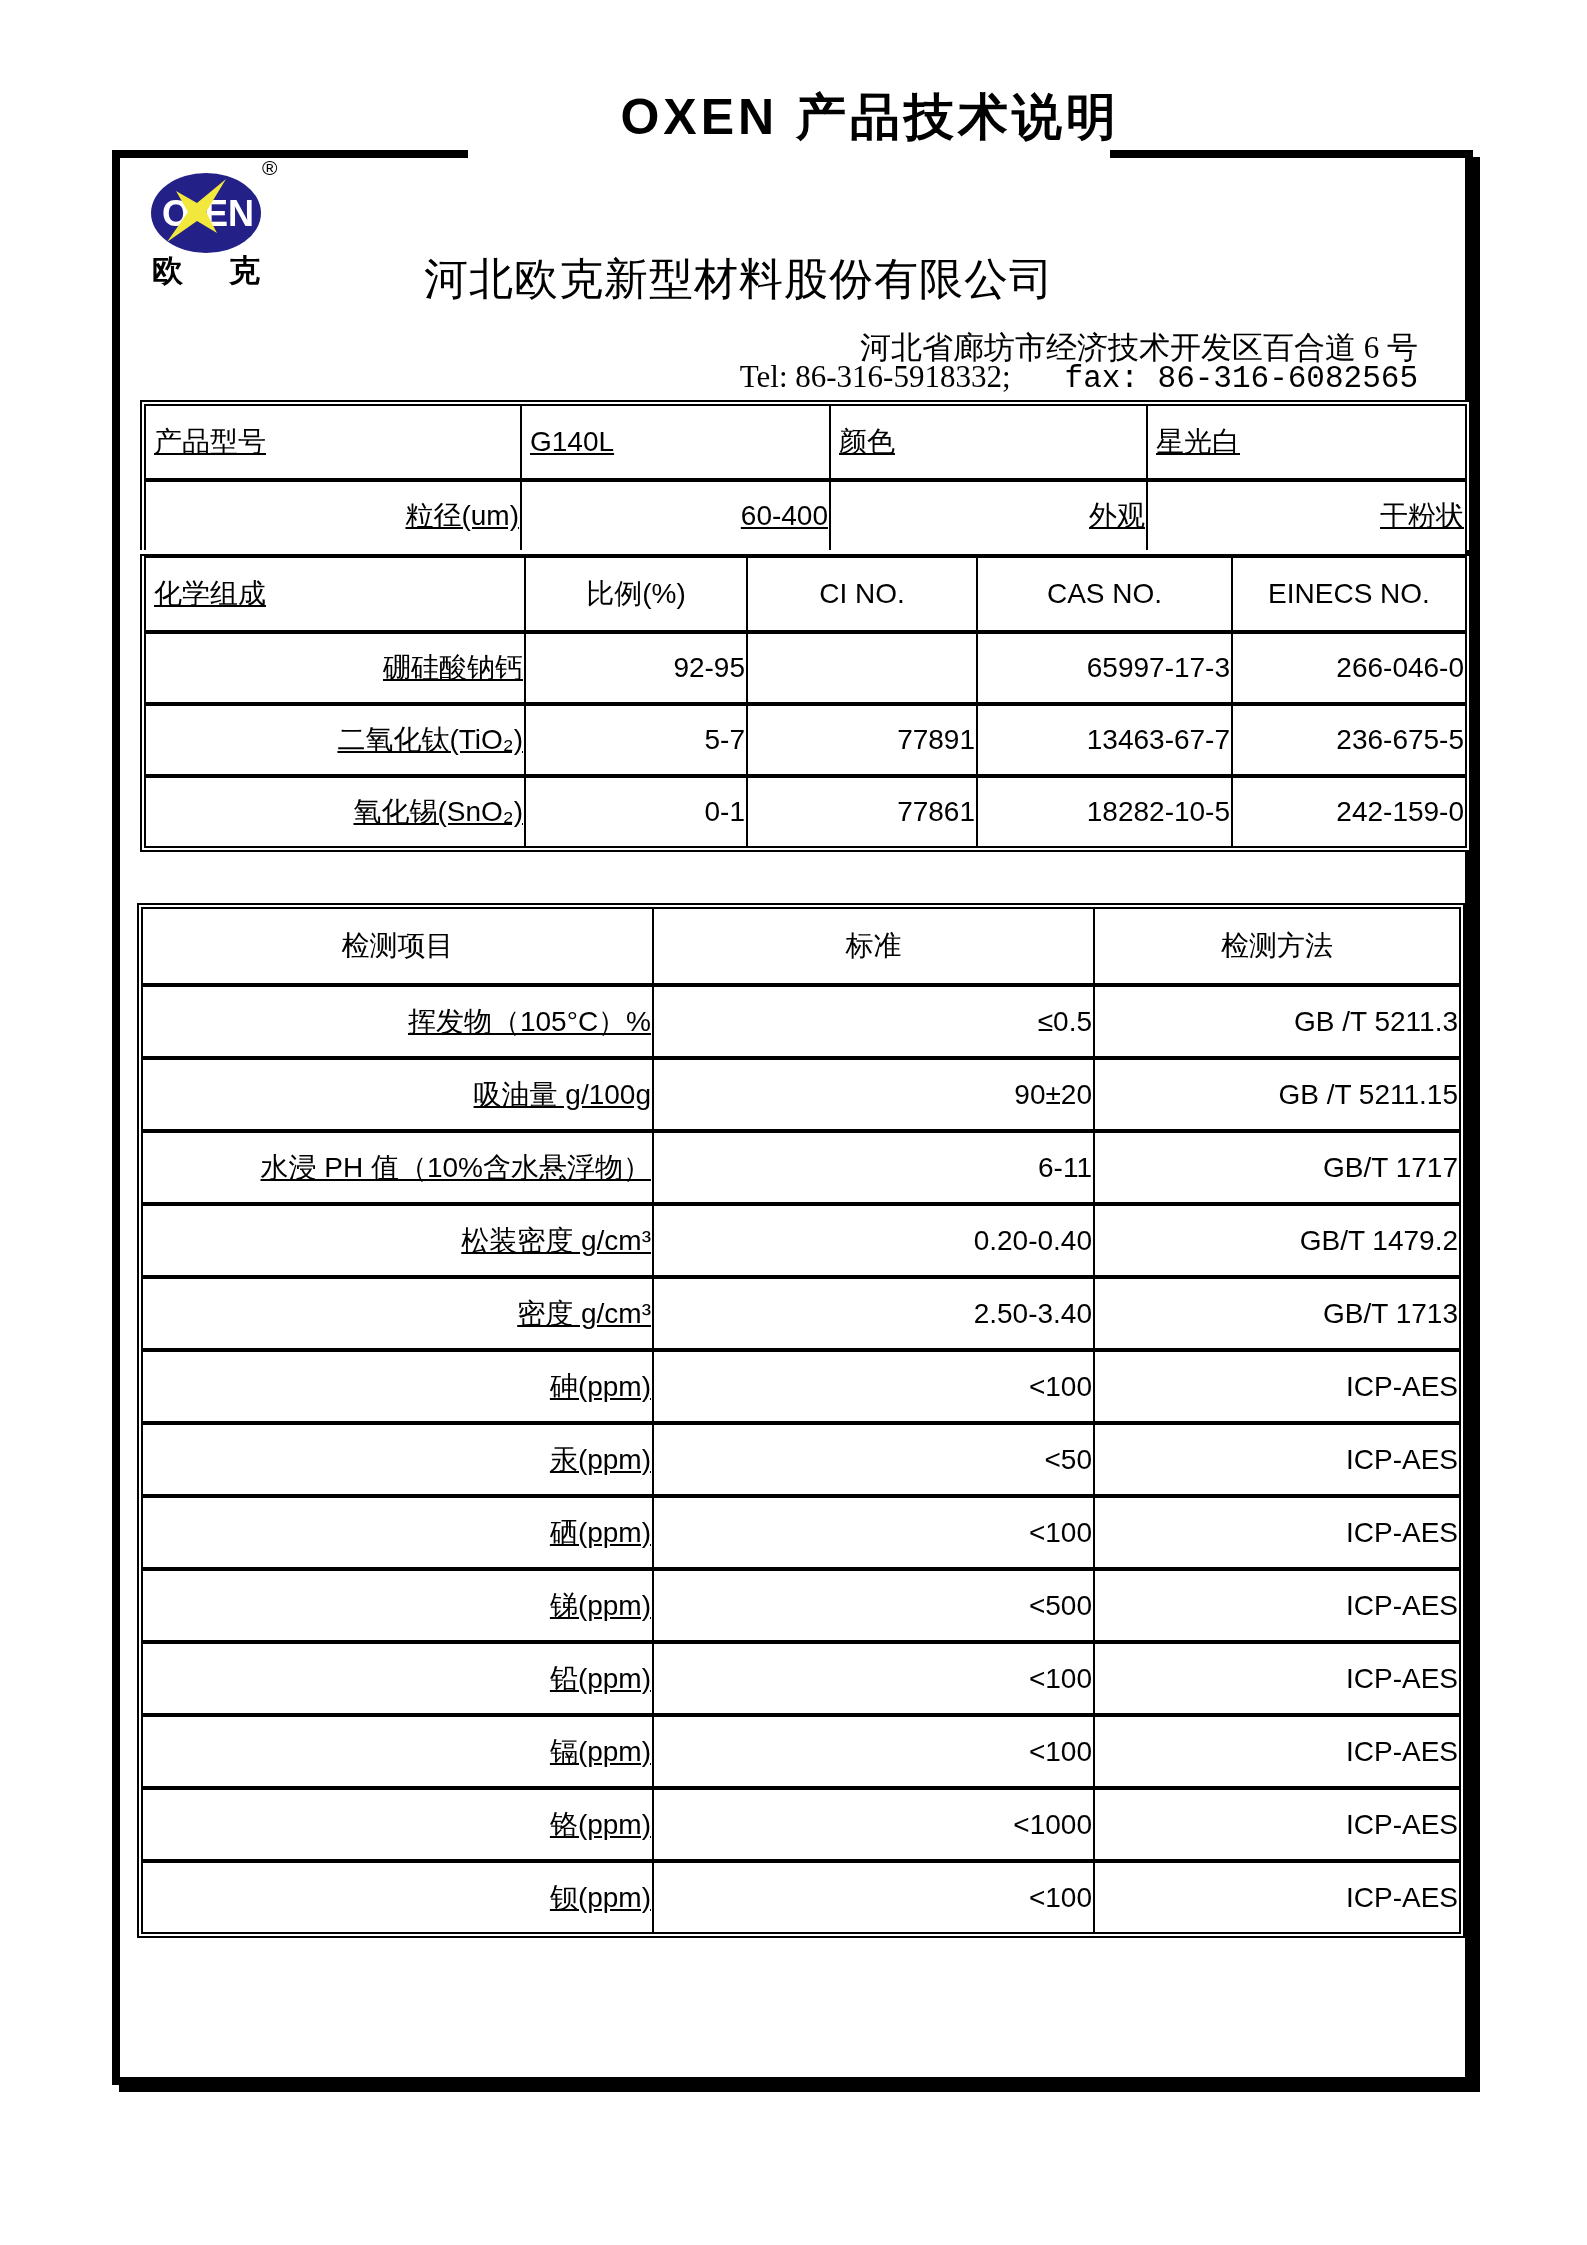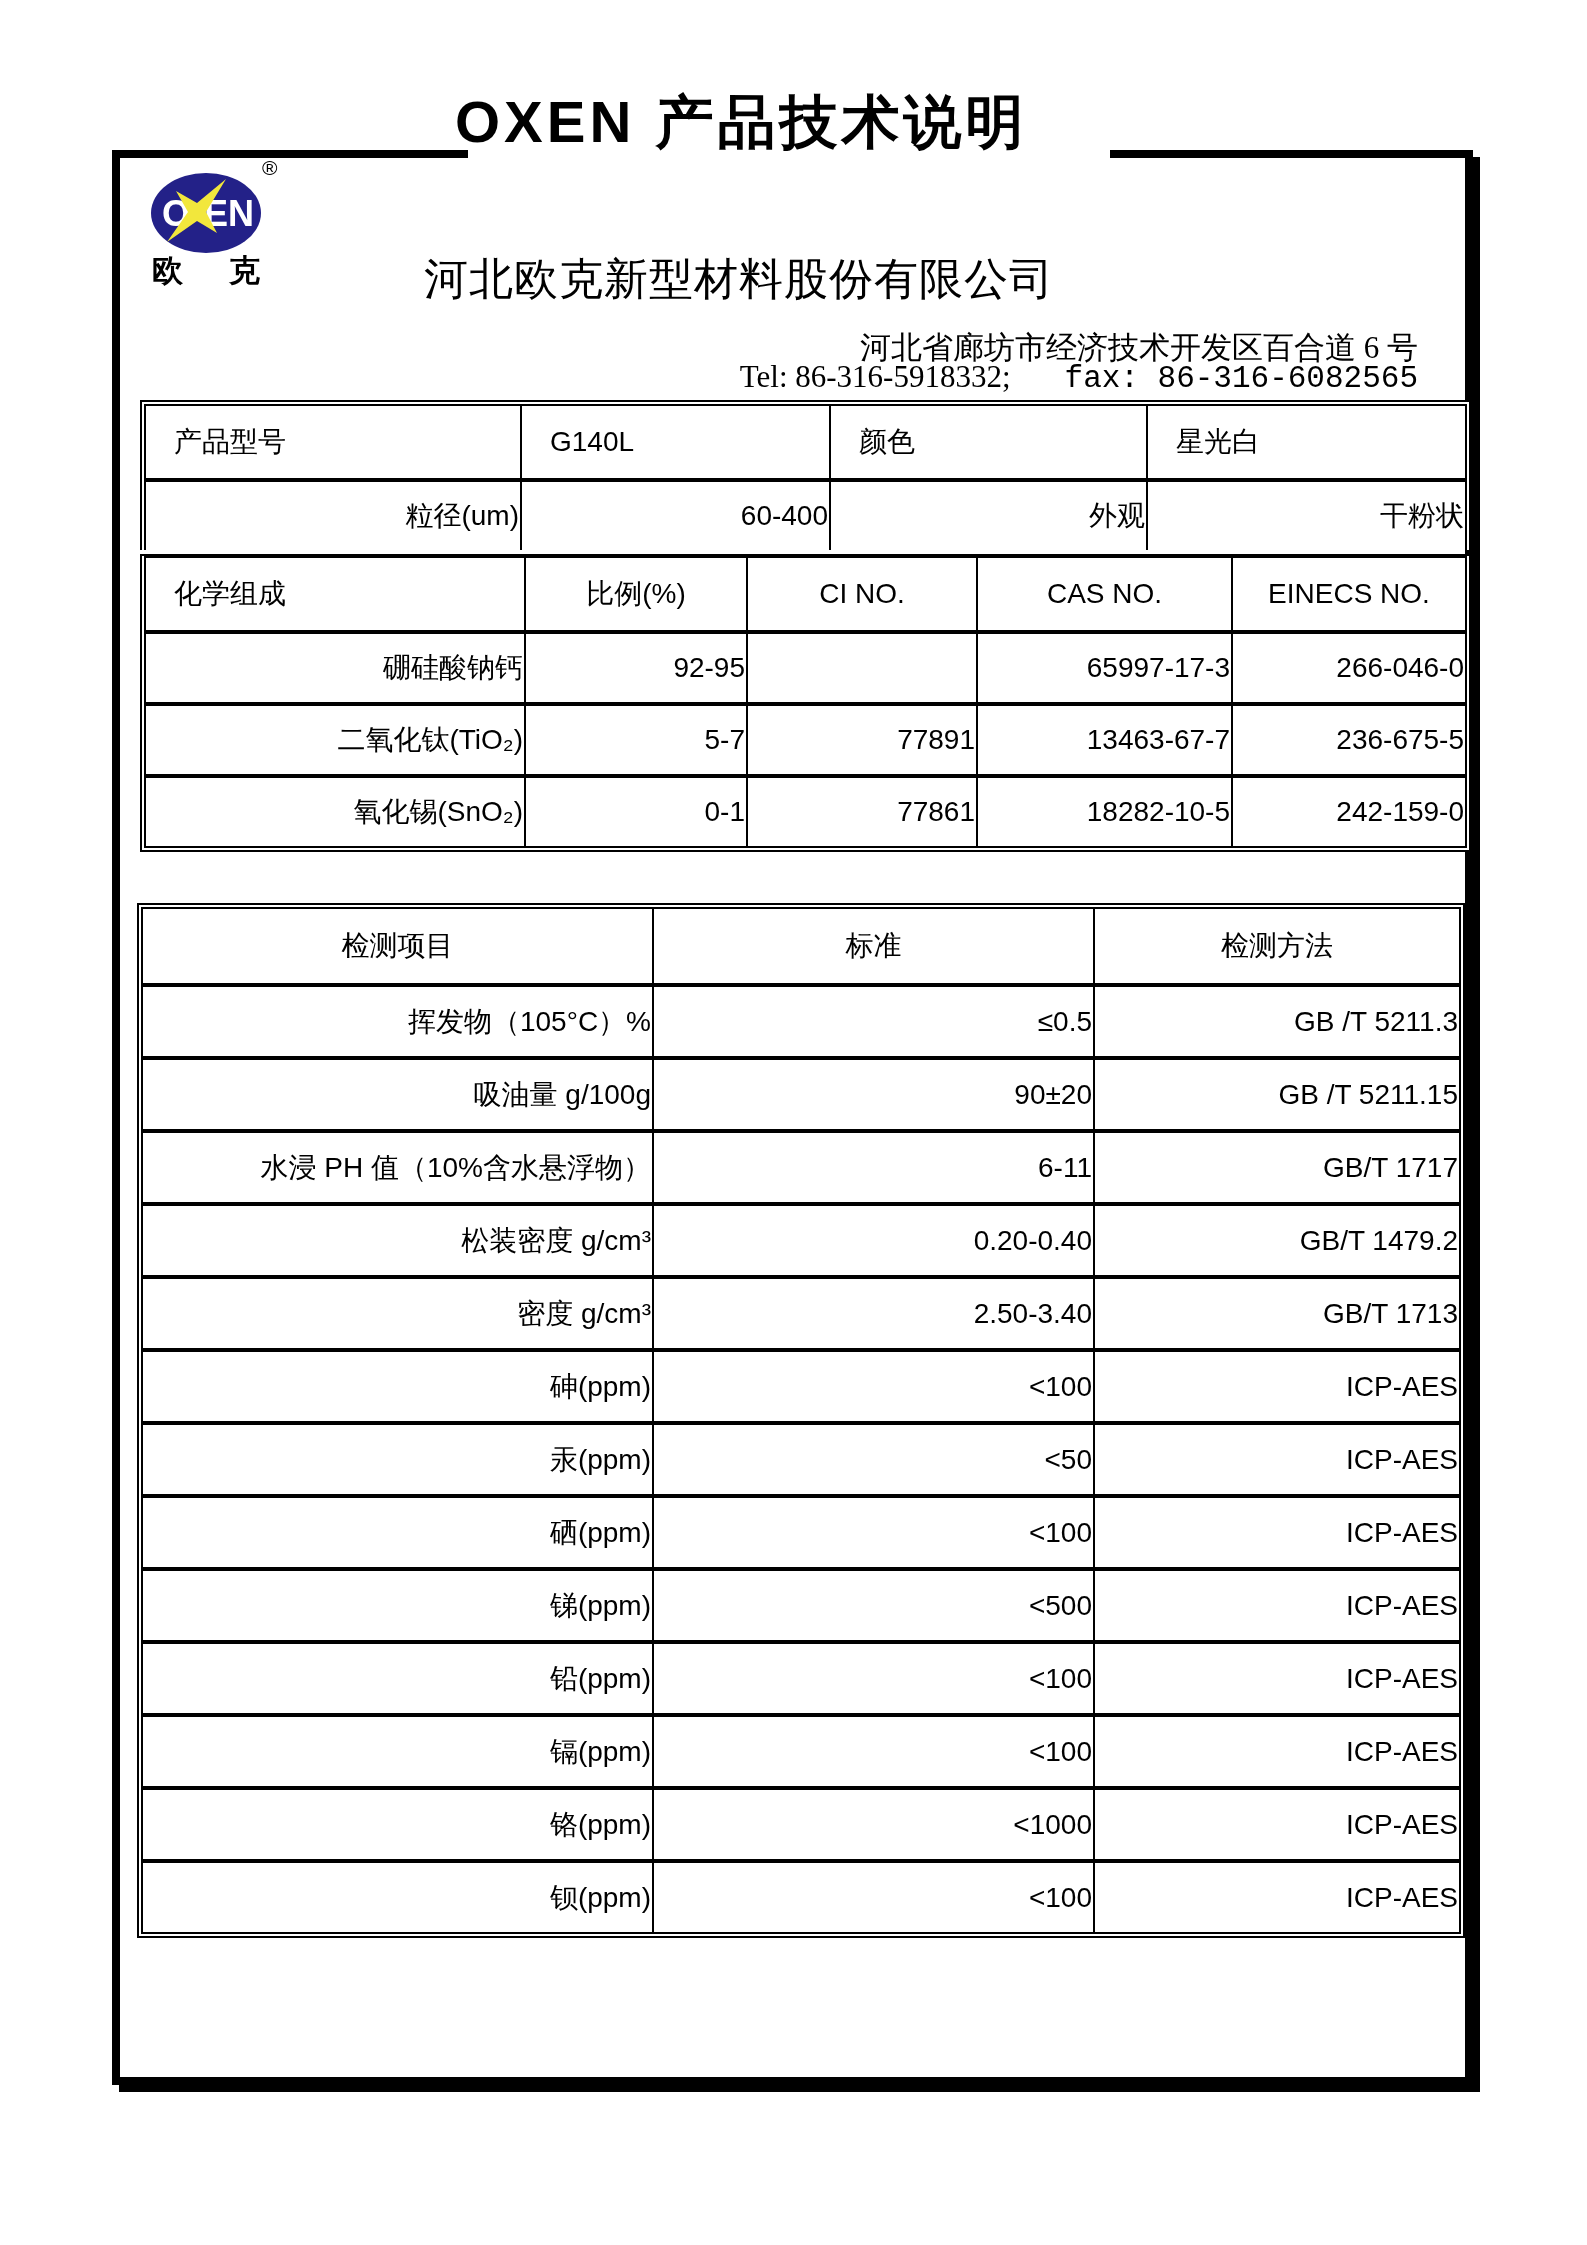--- a/index.html
+++ b/index.html
@@ -6,22 +6,22 @@
   body{
     width:1587px;height:2245px;position:relative;background:#fff;color:#000;
     font-family:"Liberation Sans", sans-serif;
   }
   .frame{
     position:absolute;left:112px;top:150px;width:1345px;height:1919px;
     border:8px solid #000;box-shadow:7px 7px 0 #000;background:#fff;
   }
   .title-gap{position:absolute;left:468px;top:146px;width:642px;height:18px;background:#fff;}
   .doc-title{
-    position:absolute;left:455px;top:84px;width:676px;text-align:left;
-    font-size:58px;font-weight:bold;letter-spacing:4px;white-space:nowrap;
+    position:absolute;left:444px;top:84px;width:676px;text-align:right;
+    font-size:50px;font-weight:bold;letter-spacing:4px;white-space:nowrap;
   }
   .logo-svg{position:absolute;left:150px;top:172px;}
   .logo-reg{position:absolute;left:262px;top:156px;font-size:21px;}
   .logo-cn{
     position:absolute;left:152px;top:250px;width:108px;display:flex;
     justify-content:space-between;font-size:31px;font-weight:bold;
   }
   .company{
     position:absolute;left:0;top:250px;width:1478px;text-align:center;
     font-family:"Liberation Serif", serif;font-size:44px;letter-spacing:1px;
@@ -33,21 +33,21 @@
   .fax-part{margin-left:54px;font-family:Liberation Mono, monospace;}
   table.t{
     position:absolute;border-collapse:separate;border-spacing:0;table-layout:fixed;background:#fff;
   }
   table.t td{
     box-sizing:border-box;font-size:28px;vertical-align:middle;
     overflow:hidden;white-space:nowrap;
   }
   table.t td+td{border-left:2px solid #000;}
   table.t tr+tr td{border-top:4px solid #000;text-align:right;}
-  .cell-left{text-align:left;padding-left:28px;}
+  .cell-left{text-align:left;padding-left:8px;text-decoration:underline;}
   .cell-center{text-align:center;}
   .tA{left:140px;top:400px;width:1319px;border:6px double #000;border-bottom:0;}
   .tA td{height:72px;}
   .tB{left:140px;top:554px;width:1319px;border:6px double #000;border-top:4px solid #000;}
   .tB td{height:72px;}
   .tC{left:137px;top:903px;width:1316px;border:6px double #000;}
   .tC td{height:73px;}
   .tC tr.hdr td{height:74px;}
 </style>
 </head>

